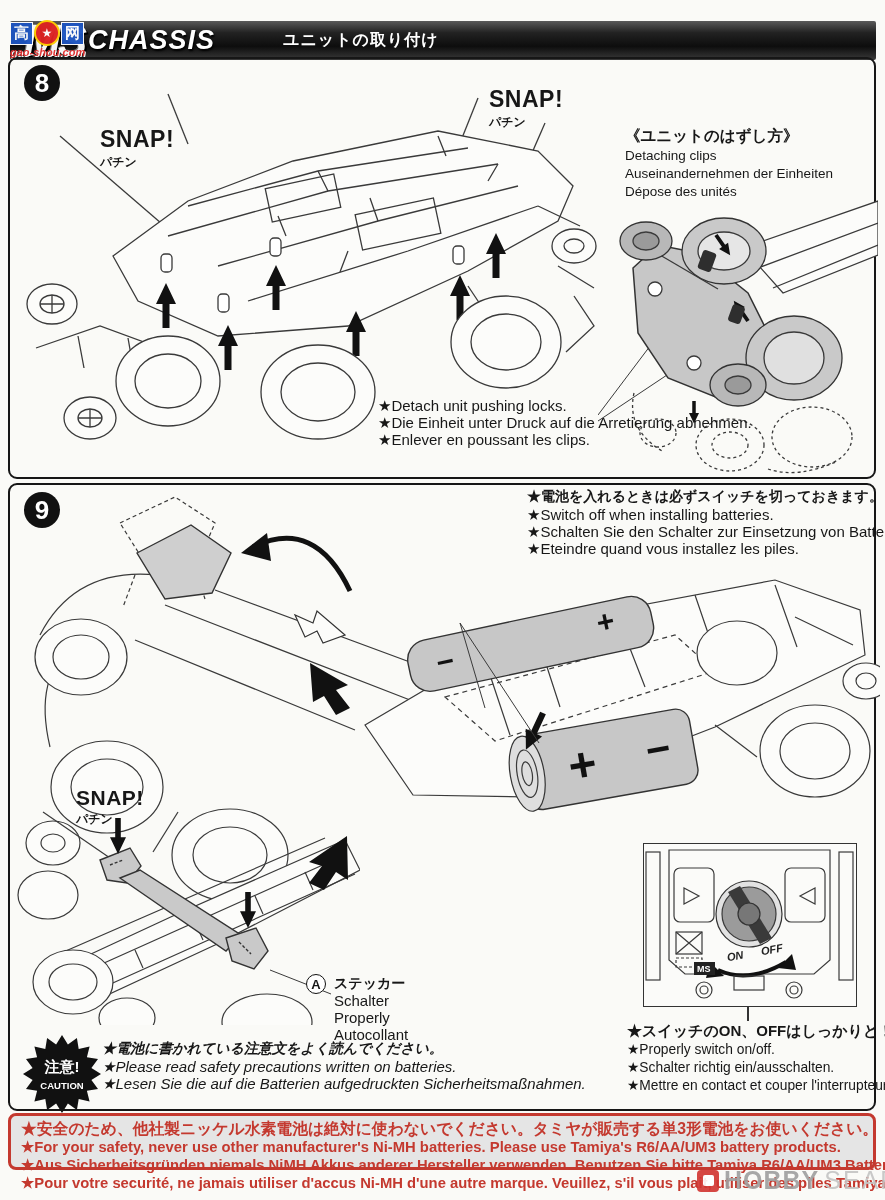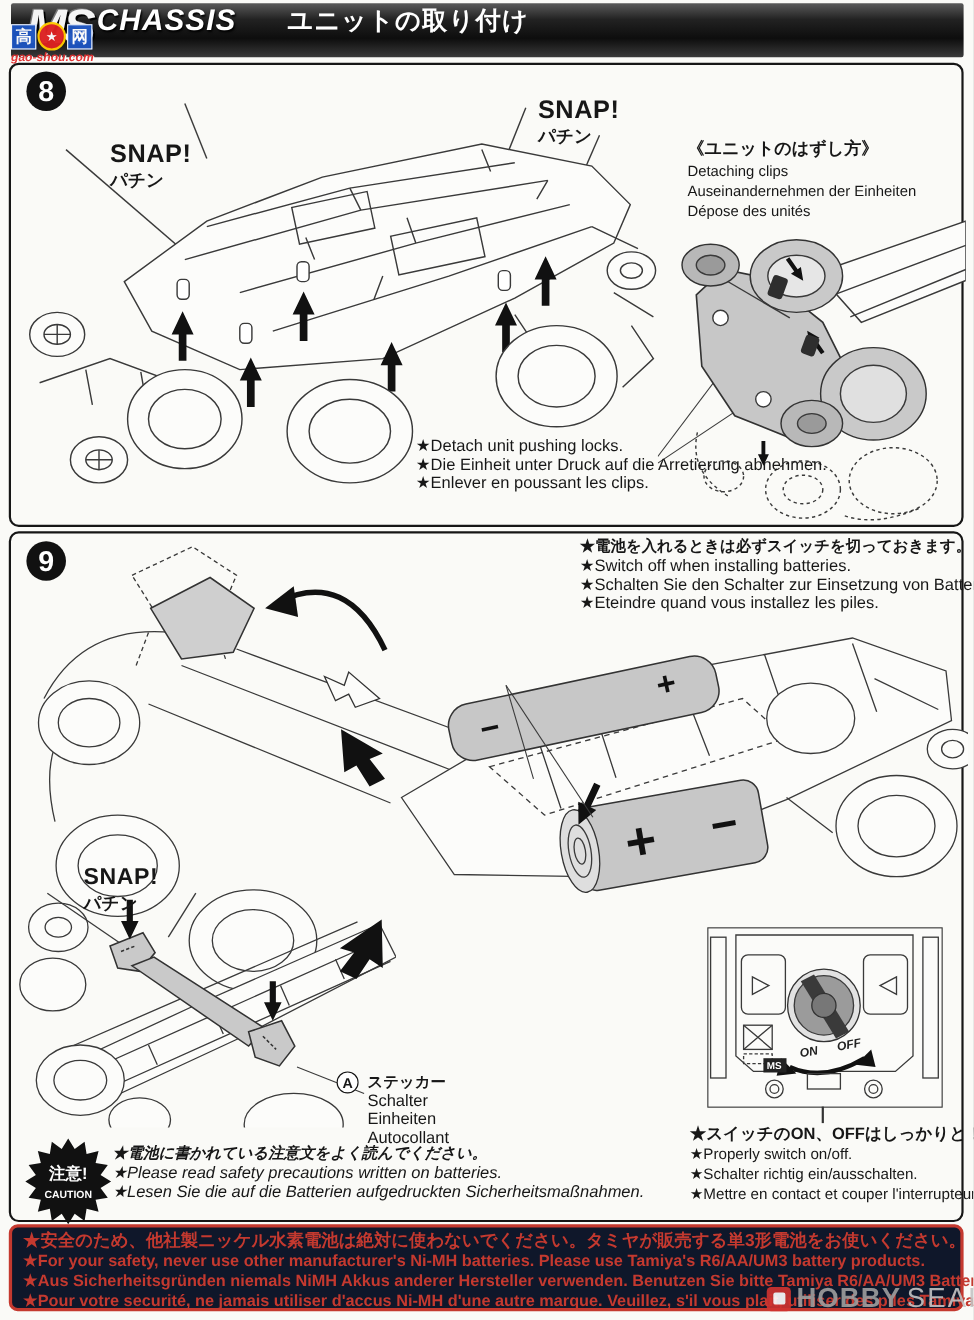--- a/index.html
+++ b/index.html
@@ -1,49 +1,49 @@
 <!DOCTYPE html>
 <html style="--warning-red: #c4392f; --ink: #171717; --part-gray: #c7c7c7;"><head>
 <meta charset="utf-8">
 <style>
   :root{ --warning-red:#c4392f; --ink:#171717; --part-gray:#c7c7c7; }
   html,body{margin:0;padding:0;background:#d9d9d9;}
   #page{position:relative;width:885px;height:1200px;background:#fafaf7;overflow:hidden;
         font-family:"Liberation Sans",sans-serif;color:var(--ink);}
   
-  #hdr{position:absolute;left:10px;top:3px;width:866px;height:49px;
+  #hdr{position:absolute;left:10px;top:21px;width:866px;height:39px;
        background:linear-gradient(180deg,#5a5a5a 0%,#222 30%,#0d0d0d 65%,#3a3a3a 100%);
-       border-radius:2px;display:flex;}
+       border-radius:2px;display:flex;align-items:center;}
   .logo-ms{font-style:italic;font-weight:bold;font-size:44px;line-height:1;color:#f4f4f4;
        letter-spacing:-3px;margin-left:14px;text-shadow:2px 2px 0 #000,-1px -1px 0 #777;}
   .logo-chassis{font-style:italic;font-weight:bold;font-size:27px;color:#fff;margin-left:4px;
        letter-spacing:1px;text-shadow:1px 2px 2px #000;}
-  .hdr-title{color:#fff;font-weight:bold;font-size:23px;margin-left:46px;letter-spacing:1px;}
+  .hdr-title{color:#fff;font-weight:bold;font-size:16px;margin-left:68px;letter-spacing:1px;}
   
   .panel{position:absolute;left:8px;width:868px;border:2.5px solid #161616;border-radius:9px;box-sizing:border-box;}
   #panel8{top:57px;height:422px;}
   #panel9{top:483px;height:628px;}
   .stepnum{position:absolute;width:36px;height:36px;border-radius:50%;background:#111;color:#fff;
        font-weight:bold;font-size:26px;display:flex;align-items:center;justify-content:center;}
   
   .abs{position:absolute;white-space:nowrap;}
   .snap-en{font-weight:bold;font-size:23px;letter-spacing:0.5px;}
-  .snap-jp{font-weight:bold;font-size:16px;margin-top:1px;}
+  .snap-jp{font-weight:bold;font-size:12px;margin-top:1px;}
   .tb div{white-space:nowrap;}
   .tb .jp{font-weight:bold;font-size:14px;line-height:19px;}
   .tb .ln{font-size:15px;line-height:17px;}
   #detach-heading .jp{font-size:15.5px;line-height:23px;}
   #detach-heading .ln{font-size:13.5px;line-height:18px;}
   #switch-note .jp{font-size:15px;line-height:20px;}
   #switch-note .ln{font-size:13.8px;line-height:18px;}
   .marker-a{display:inline-flex;width:18px;height:18px;border:1.6px solid #111;border-radius:50%;
        align-items:center;justify-content:center;font-size:13px;font-weight:bold;background:#fff;}
   
-  #warnbox{position:absolute;left:8px;top:1113px;width:868px;height:79px;box-sizing:border-box;
-       border:3px solid var(--warning-red);border-radius:8px;background:#0f172a;padding:3px 10px;}
+  #warnbox{position:absolute;left:8px;top:1113px;width:868px;height:57px;box-sizing:border-box;
+       border:3px solid var(--warning-red);border-radius:8px;background:#e5e5e5;padding:3px 10px;}
   #warnbox div{color:var(--warning-red);font-weight:bold;white-space:nowrap;}
   #warnbox .jp{font-size:15.8px;line-height:19px;}
   #warnbox .ln{font-size:14.8px;line-height:18px;}
   
   #caution-badge{position:absolute;left:22px;top:1034px;width:80px;height:80px;}
   
   #switch-inset{position:absolute;left:643px;top:843px;width:214px;height:164px;border:1.5px solid #333;
        background:#fbfbf9;box-sizing:border-box;}
   #switch-leader{position:absolute;left:747px;top:1006px;width:2px;height:15px;background:#333;}
   
@@ -335,21 +335,21 @@
   <div class="abs" style="left:76px;top:786px;">
     <div class="snap-en" style="font-size:21px;">SNAP!</div>
     <div class="snap-jp">パチン</div>
   </div>
 
   <div class="abs" style="left:306px;top:974px;display:flex;gap:8px;">
     <span class="marker-a">A</span>
     <div class="tb">
       <div class="jp" style="line-height:18px;">ステッカー</div>
       <div class="ln">Schalter</div>
-      <div class="ln">Einheiten</div>
+      <div class="ln">Properly</div>
       <div class="ln">Autocollant</div>
     </div>
   </div>
 
   <div id="switch-inset">
     <svg style="left:0;top:0;" width="211" height="161" viewBox="0 0 211 161" fill="none" stroke="#3a3a3a" stroke-width="1.2">
       <rect x="2" y="8" width="14" height="128"></rect>
       <rect x="195" y="8" width="14" height="128"></rect>
       <path d="M25,6 L186,6 L186,116 L170,130 L41,130 L25,116 Z"></path>
       <rect x="30" y="24" width="40" height="54" rx="6"></rect>

